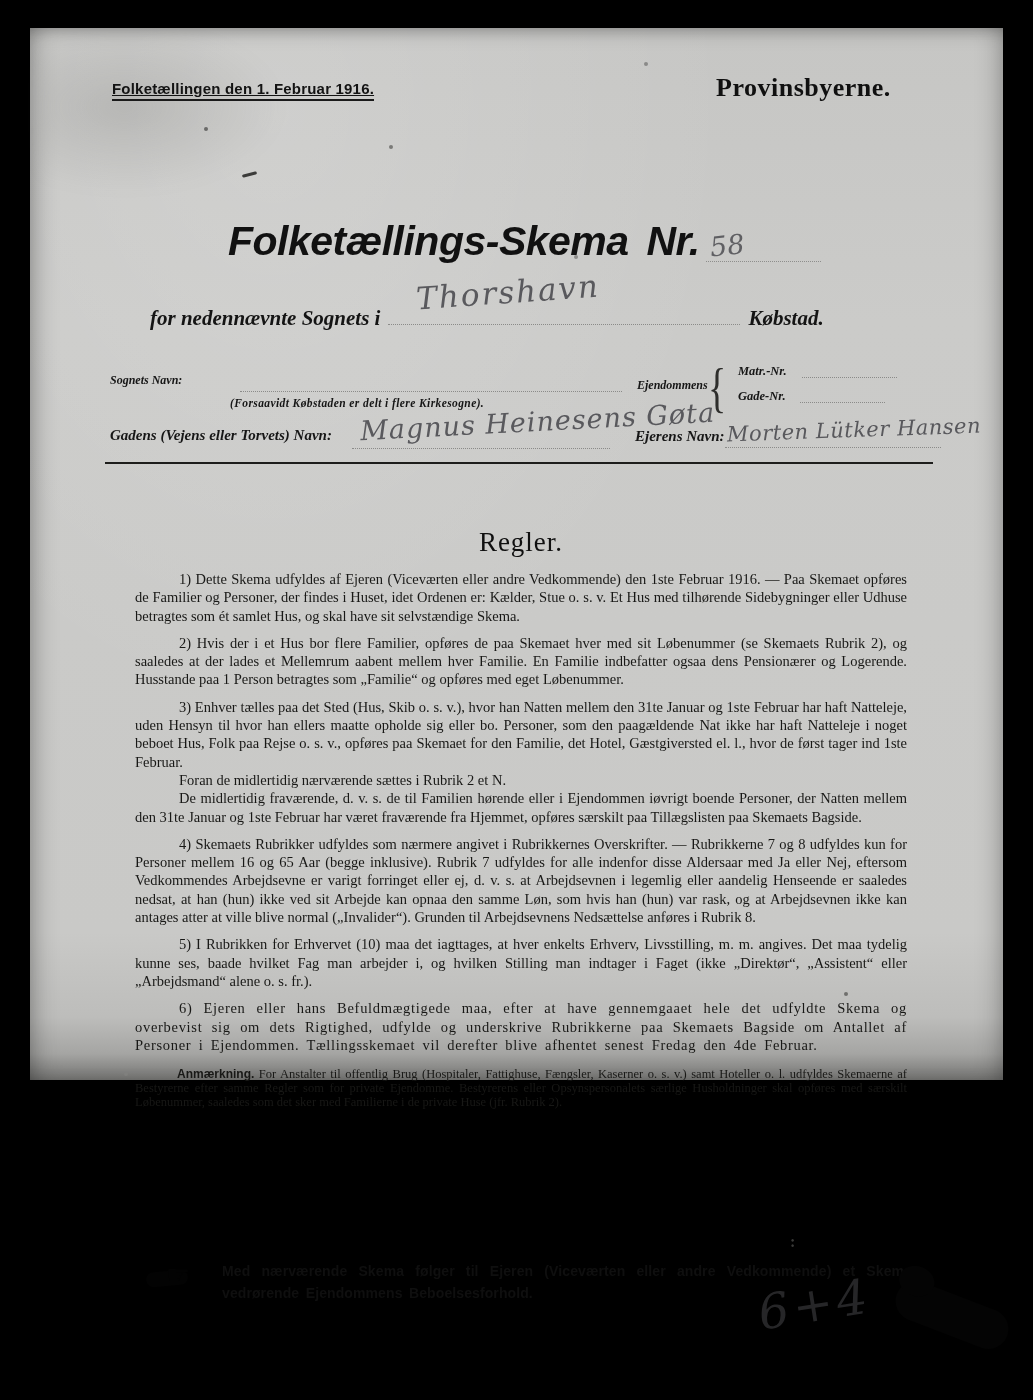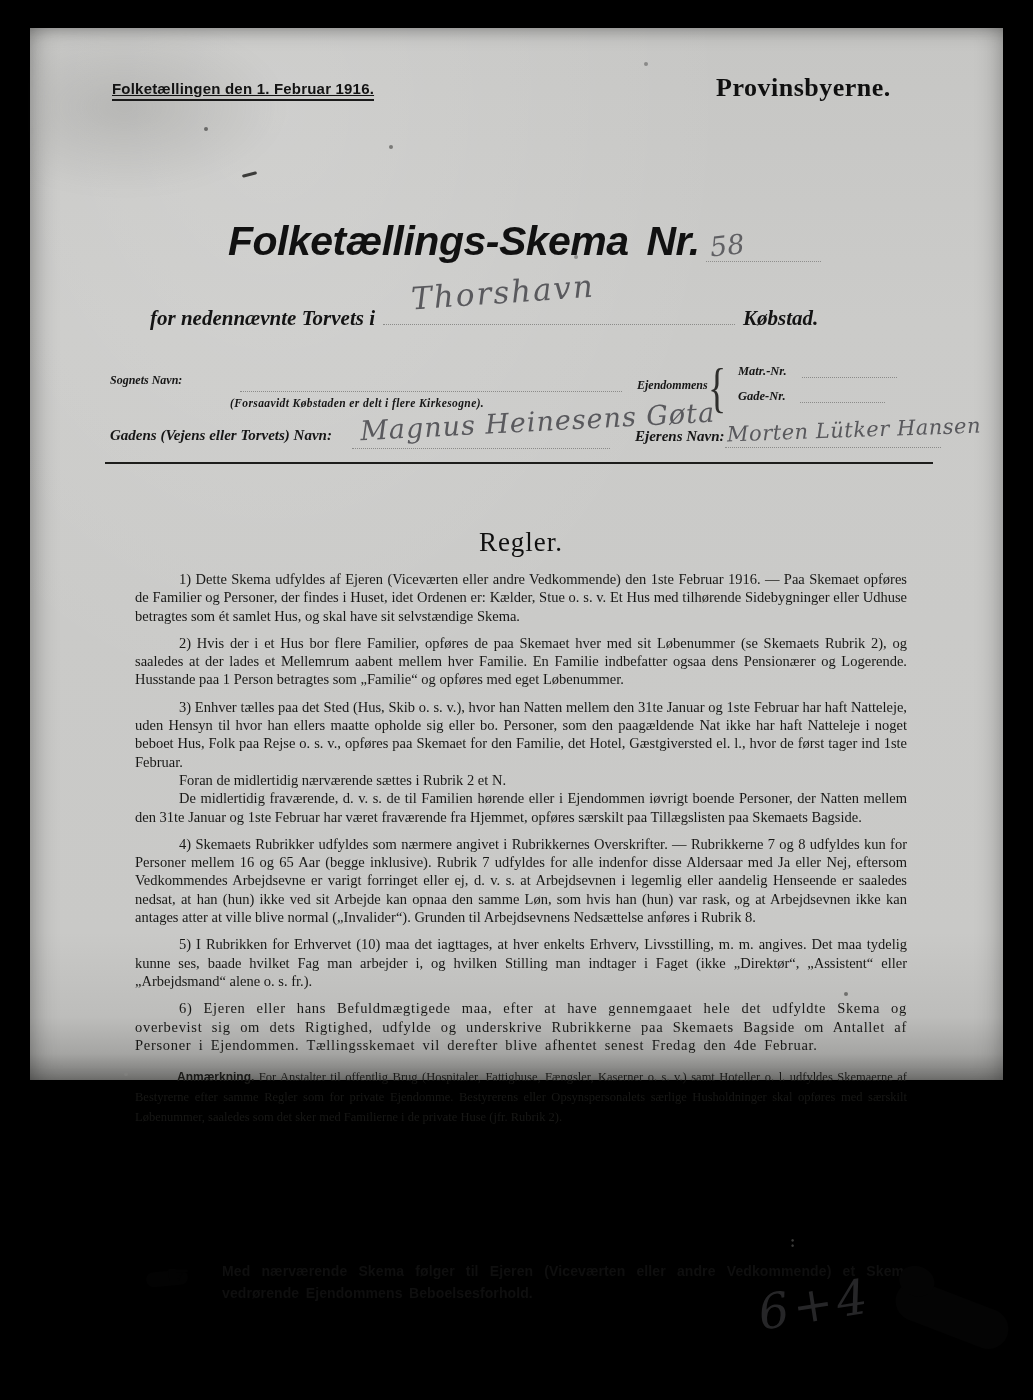--- a/index.html
+++ b/index.html
@@ -73,21 +73,21 @@
   .rule-line{position:absolute;left:75px;top:434px;width:828px;height:2px;background:#1d1d1b;}
 
   .rules{position:absolute;left:105px;top:499px;width:772px;color:#181816;}
   .rules-heading{text-align:center;font-weight:normal;font-size:27px;letter-spacing:1px;color:#101010;margin-bottom:12px;font-family:"Liberation Serif", serif;}
   .para{
     font-size:14.5px;line-height:18.3px;text-align:justify;text-indent:44px;
     margin:0 0 9px 0;
   }
   .para.tight{margin-bottom:0;}
   .para.spaced{letter-spacing:0.7px;word-spacing:3px;}
-  .remark{font-size:12.5px;line-height:20px;text-indent:42px;margin-top:13px;text-align:justify;}
+  .remark{font-size:12.5px;line-height:14px;text-indent:42px;margin-top:13px;text-align:justify;}
   .remark-label{font-weight:bold;font-family:"Liberation Sans", sans-serif;font-size:12px;}
 
   .colon{position:absolute;left:760px;top:1205px;font-weight:bold;font-size:16px;color:#3b3b39;}
 
   .footer{position:absolute;left:118px;top:1232px;width:770px;}
   .hand-wrap{position:absolute;left:0;top:2px;width:64px;height:30px;}
   .hand-blob{position:absolute;left:-2px;top:9px;width:42px;height:15px;background:#030303;border-radius:8px;transform:rotate(-5deg);}
   .hand-glyph{position:absolute;left:18px;top:-3px;font-family:"DejaVu Sans", sans-serif;font-size:27px;color:#030303;}
   .footer-text{
     margin:0 0 0 74px;width:690px;
@@ -110,21 +110,21 @@
   <div class="stray"></div>
 
   <div class="hdr-left">Folketællingen den 1. Februar 1916.</div>
   <div class="hdr-right">Provinsbyerne.</div>
 
   <div class="title-row">
     <span class="title-text">Folketællings-Skema Nr.</span><span class="title-num-wrap"><span class="hw title-num">58</span></span>
   </div>
 
   <div class="subtitle-row">
-    <span class="sub-label">for nedennævnte Torvets i</span><span class="sub-fill"><span class="hw hw-town">Thorshavn</span></span><span class="sub-label">Købstad.</span>
+    <span class="sub-label">for nedennævnte Sognets i</span><span class="sub-fill"><span class="hw hw-town">Thorshavn</span></span><span class="sub-label">Købstad.</span>
   </div>
 
   <div class="lbl row-sognets-label">Sognets Navn:</div>
   <div class="line-sognets"></div>
   <div class="lbl row-sognets-note">(Forsaavidt Købstaden er delt i flere Kirkesogne).</div>
 
   <div class="lbl row-ejendommens-label">Ejendommens</div>
   <div class="brace">{</div>
   <div class="lbl matr-label">Matr.-Nr.</div>
   <div class="line-matr"></div>

